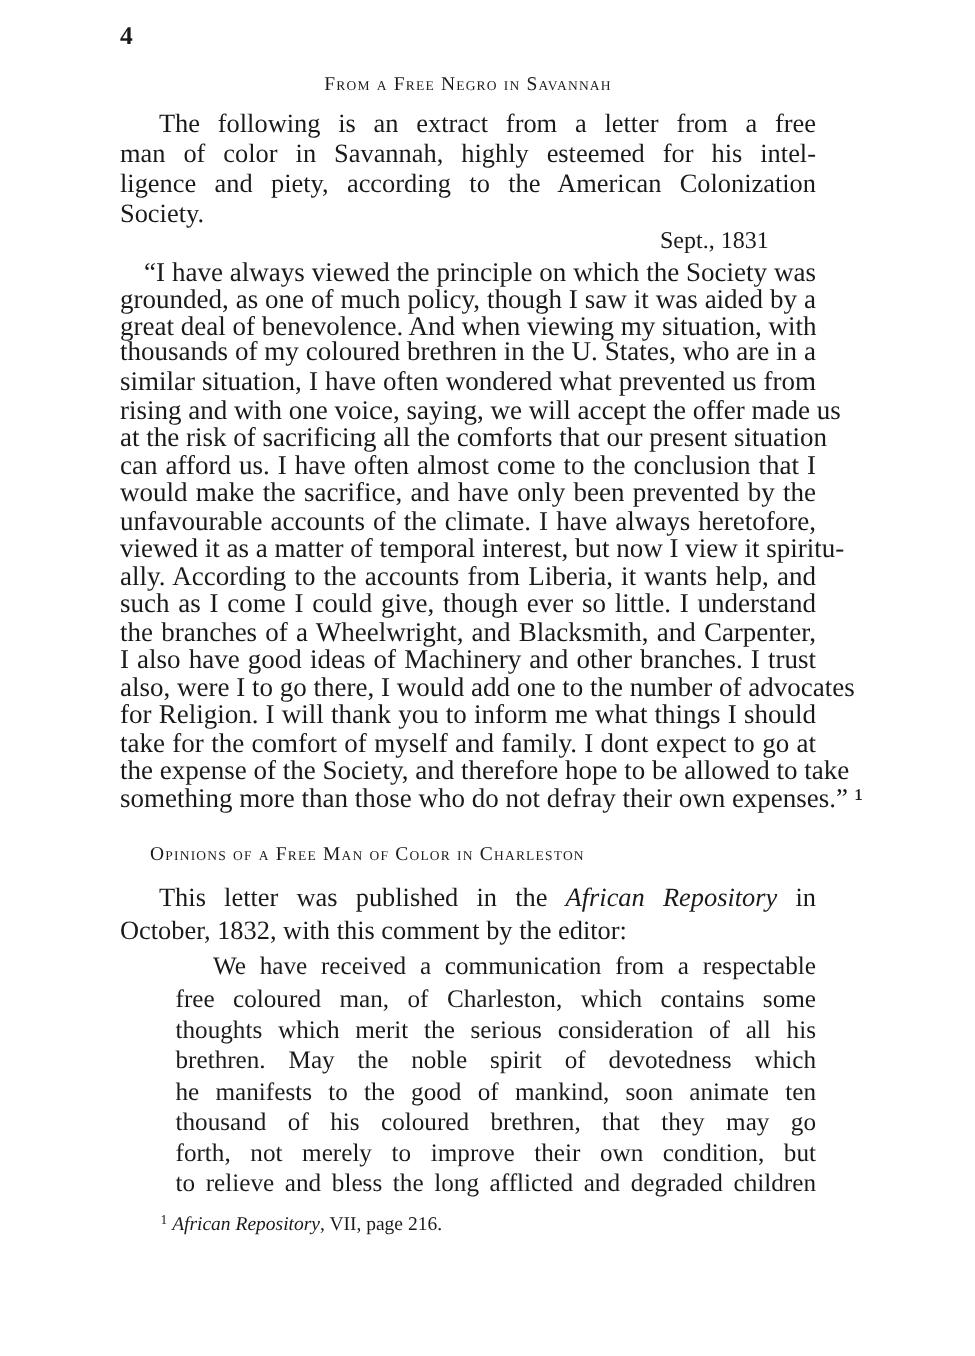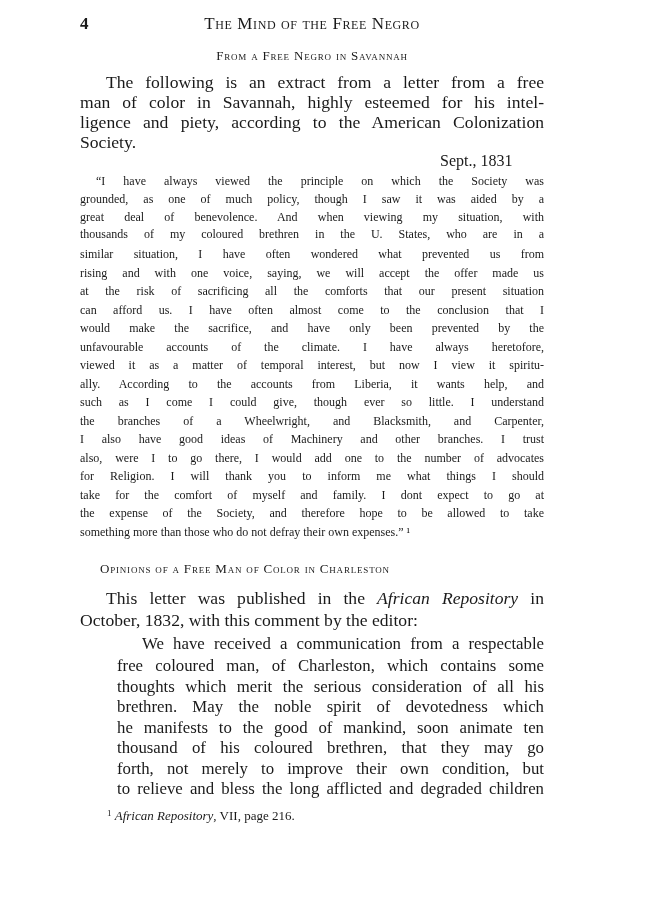--- a/index.html
+++ b/index.html
@@ -8,35 +8,34 @@
     font-family: "Liberation Serif", "DejaVu Serif", serif;
     color: #1a1a1a;
   }
   .page { position: absolute; left: 0; top: 0; width: 650px; height: 904px; background: #fff; }
   .abs { position: absolute; white-space: nowrap; }
   .pagenum { left: 80px; top: 14px; font-size: 17px; font-weight: bold; }
   .running { left: 80px; width: 464px; top: 14px; text-align: center; font-size: 17px; font-variant: small-caps; letter-spacing: 0.6px; }
   .heading { left: 80px; width: 464px; text-align: center; font-size: 13px; font-variant: small-caps; letter-spacing: 0.8px; }
   .line { left: 80px; width: 464px; font-size: 17.6px; line-height: 20px; text-align: justify; text-align-last: justify; }
   .line.last { text-align-last: left; }
-  .qline { left: 80px; width: 464px; font-size: 12px; line-height: 18px; text-align: justify; text-align-last: justify; }
+  .qline { left: 80px; width: 464px; font-size: 18px; line-height: 18px; text-align: justify; text-align-last: justify; }
   .qline.last { text-align-last: left; }
   .bline { left: 117px; width: 427px; font-size: 16.8px; line-height: 20px; text-align: justify; text-align-last: justify; }
   .date { left: 440px; font-size: 16px; }
   .footnote { left: 107px; top: 808px; font-size: 13px; }
   .footnote sup { font-size: 9px; vertical-align: 4px; }
   i { font-style: italic; }
 </style>
 </head>
 <body>
 
 <div class="page">
 
   <div class="abs pagenum">4</div>
-  <div class="abs running">The Mind of the Free Negro</div>
 
   <div class="abs heading" style="top:48px;">From a Free Negro in Savannah</div>
 
   <div>
     <div class="abs line" style="top:72px; left:106px; width:438px;">The following is an extract from a letter from a free</div>
     <div class="abs line" style="top:92px;">man of color in Savannah, highly esteemed for his intel-</div>
     <div class="abs line" style="top:112px;">ligence and piety, according to the American Colonization</div>
     <div class="abs line last" style="top:132px;">Society.</div>
   </div>
 

